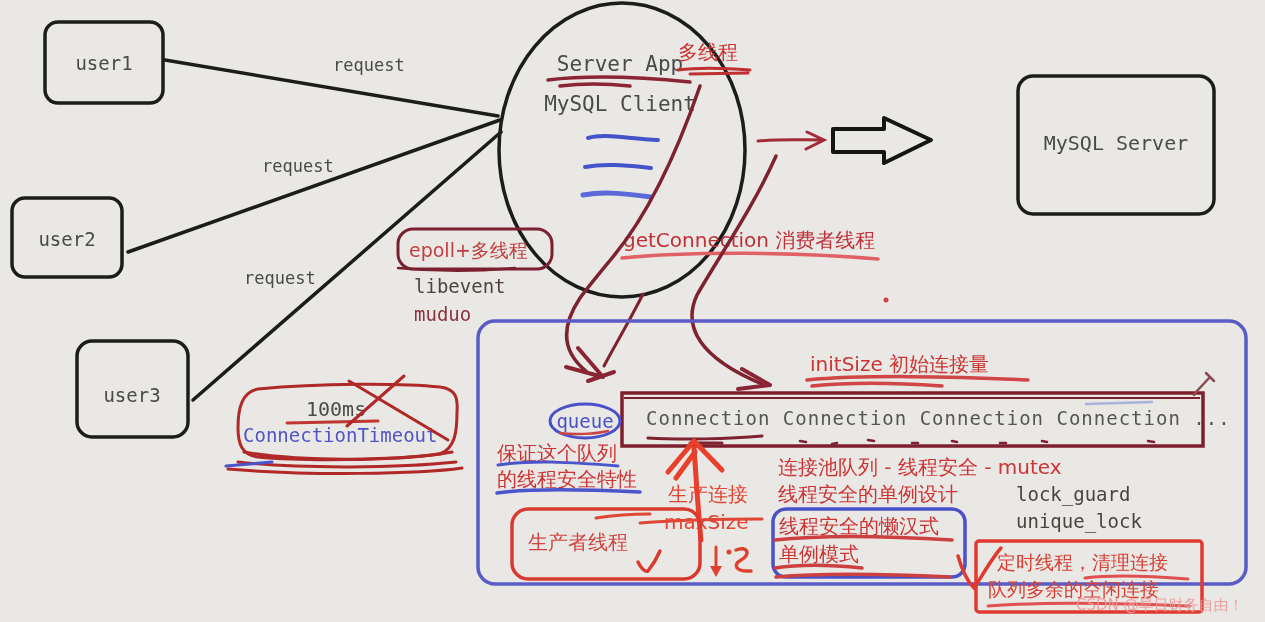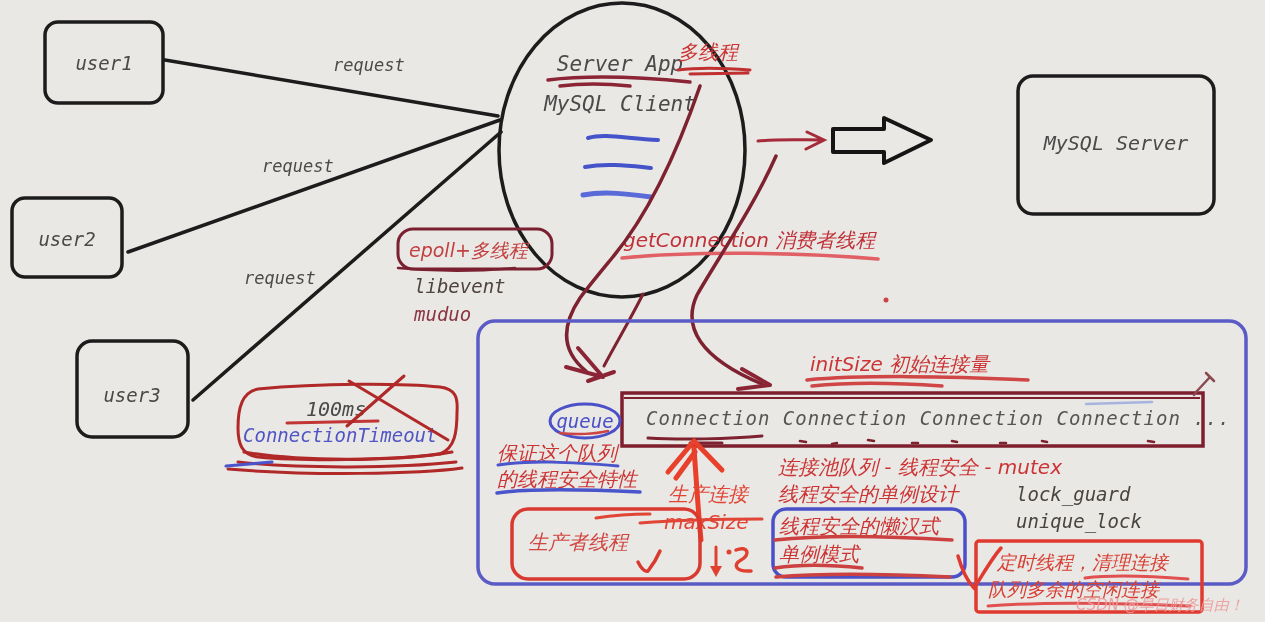--- a/index.html
+++ b/index.html
@@ -1,17 +1,17 @@
 <!DOCTYPE html>
 <html><head>
 <meta charset="utf-8">
 <style>
   html,body{margin:0;padding:0;background:#d8d8d6;}
   #stage{position:relative;width:1265px;height:622px;background:#e9e8e5;overflow:hidden;
-         font-family:"DejaVu Sans Mono","DejaVu Sans",monospace;font-style:italic;}
+         font-family:"DejaVu Sans Mono","DejaVu Sans",monospace;}
   svg{display:block}
   text{font-family:"DejaVu Sans Mono","DejaVu Sans",monospace;}
   .cjk{font-family:"DejaVu Sans","Liberation Sans",sans-serif;}
   .mono{font-family:"DejaVu Sans Mono","Liberation Mono",monospace;}
 </style>
 </head>
 <body>
 
 <div id="stage">
 <svg width="1265" height="622" viewBox="0 0 1265 622">

